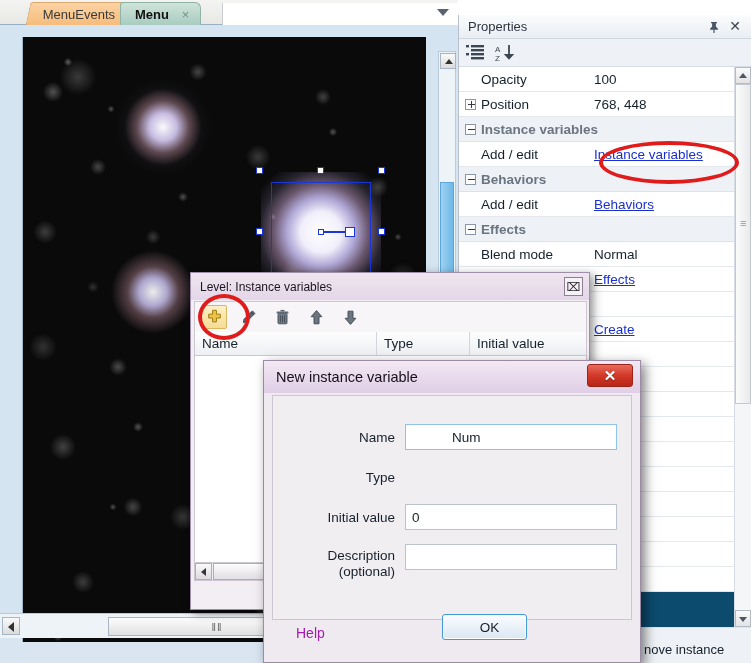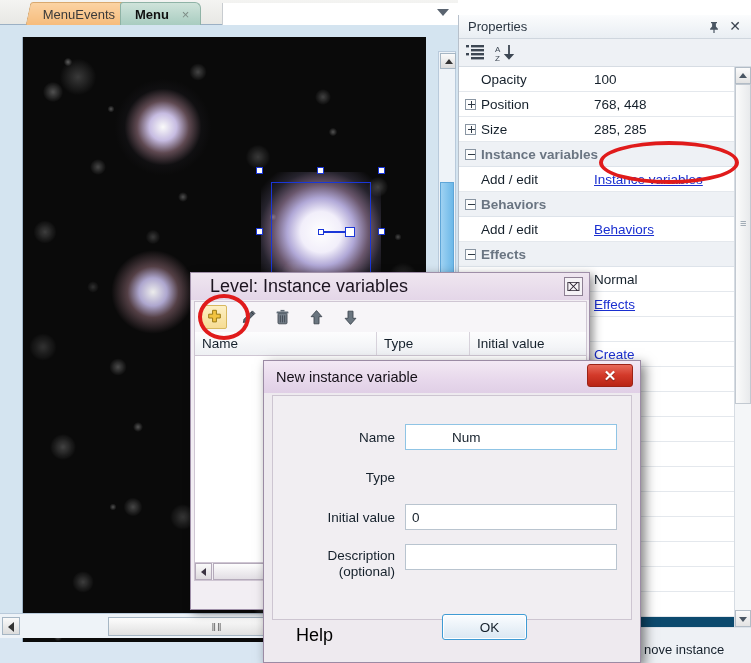--- a/index.html
+++ b/index.html
@@ -358,21 +358,21 @@
     border: 1px solid #9f8fa8;
     box-shadow: 3px 3px 9px rgba(0,0,0,0.45);
     z-index: 20;
   }
   #level-titlebar {
     position: absolute; left: 0; top: 0; width: 398px; height: 27px;
     background: linear-gradient(to bottom, #efe6f0 0%, #e4d6e8 100%);
     display: flex; align-items: center;
   }
   #level-title {
-    margin-left: 19px; font-size: 18px; color: #1c1420;
+    margin-left: 9px; font-size: 12px; color: #1c1420;
   }
   #level-close-btn {
     position: absolute; right: 6px; top: 4px; width: 19px; height: 19px;
     background: #f5f2f6; border: 1px solid #8e8094;
     display: flex; align-items: center; justify-content: center;
     font-size: 12px; color: #2a2230; cursor: pointer;
   }
   #level-toolbar {
     position: absolute; left: 3px; top: 28px; width: 393px; height: 31px;
     background: #f7f5f8; border: 1px solid #cfc6d3; border-bottom: none;
@@ -486,21 +486,21 @@
     border-left: 5px solid transparent;
     border-right: 5px solid transparent;
     border-top: 6px solid #20262c;
   }
   #nv-desc-input { height: 26px; }
   #nv-footer {
     position: absolute; left: 8px; bottom: 10px; width: 360px; height: 38px;
   }
   #nv-help-link {
     position: absolute; left: 24px; top: 11px;
-    font-size: 18px; color: #000000; 
+    font-size: 14px; color: #a21caf; 
     cursor: pointer;
   }
   .nv-btn {
     position: absolute; top: 0; width: 85px; height: 26px;
     font-size: 13.5px; color: #15202b;
     display: flex; align-items: center; justify-content: center;
     cursor: pointer;
     font-family: "Liberation Sans", sans-serif;
   }
   #nv-ok-btn {
@@ -613,27 +613,20 @@
           <div class="prop-expander"></div>
           <div class="prop-label">Opacity</div>
           <div class="prop-value">100</div>
         </div>
         <div class="prop-row">
           <div class="prop-expander">
             <span class="exp-box plus"></span>
           </div>
           <div class="prop-label">Position</div>
           <div class="prop-value">768, 448</div>
-        </div>
-        <div class="prop-row">
-          <div class="prop-expander">
-            <span class="exp-box plus"></span>
-          </div>
-          <div class="prop-label">Size</div>
-          <div class="prop-value">285, 285</div>
         </div>
         <div class="prop-row section">
           <div class="prop-expander">
             <span class="exp-box"></span>
           </div>
           <div class="prop-label">Instance variables</div>
         </div>
         <div class="prop-row">
           <div class="prop-expander"></div>
           <div class="prop-label">Add / edit</div>

